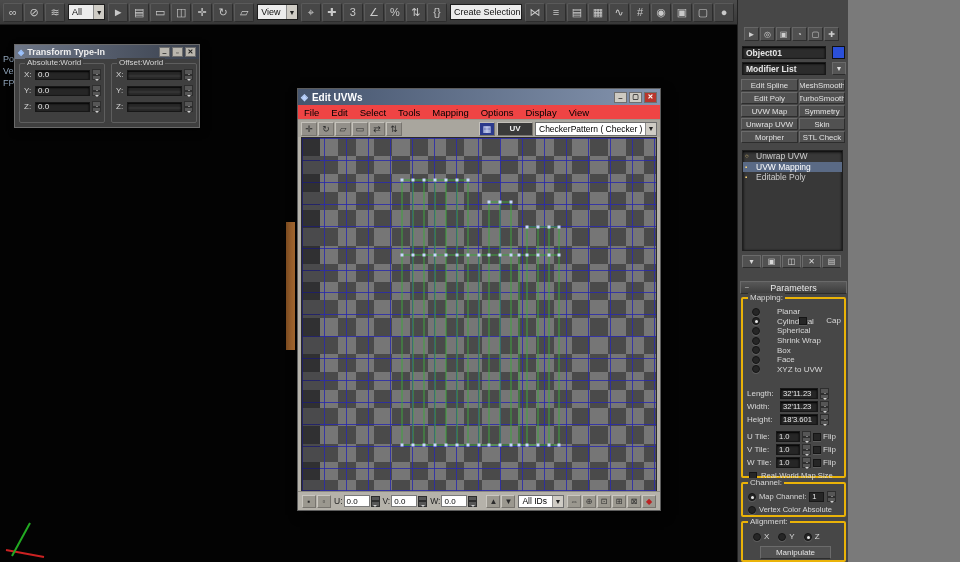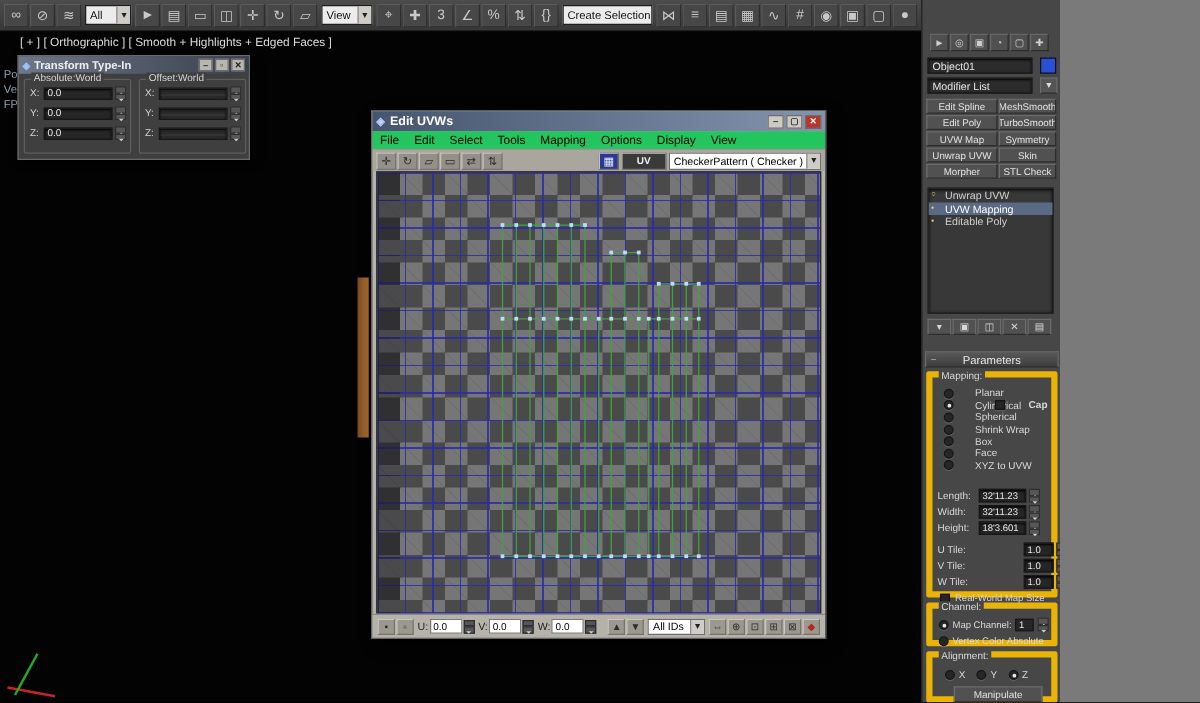--- a/index.html
+++ b/index.html
@@ -40,21 +40,21 @@
 .spin b::after{content:"";position:absolute;left:1.5px;top:2px;border:2px solid transparent;border-bottom-color:#cfcfcf;}
 .spin b.dn::after{border-bottom-color:transparent;border-top-color:#cfcfcf;top:3px;}
 
 
 .uvw{position:absolute;left:297px;top:88px;width:364px;height:423px;background:#b5b2aa;border:1px solid #5c5c5c;box-shadow:3px 4px 10px rgba(0,0,0,.7);z-index:20;}
 .uvw-title{height:16px;background:linear-gradient(90deg,#46556e,#8494ae);display:flex;align-items:center;gap:4px;padding:0 3px;color:#fff;font-size:10px;font-weight:bold;}
 .uvw-title-ico{color:#bcd4ff;font-size:9px;}
 .uvw-tbtns{margin-left:auto;display:flex;gap:2px;}
 .wbtn{width:13px;height:11px;background:#cdcac2;border:1px solid #6e6e6e;color:#222;font-size:7px;display:flex;align-items:center;justify-content:center;}
 .wbtn.close{background:#b8352c;color:#fff;}
-.uvw-menu{height:15px;background:#22c55e;border-bottom:1px solid #9a978f;display:flex;align-items:center;color:#000;font-size:9.5px;}
+.uvw-menu{height:15px;background:#ef4444;border-bottom:1px solid #9a978f;display:flex;align-items:center;color:#000;font-size:9.5px;}
 .menu-item{padding:0 6px;cursor:default;}
 .uvw-toolbar{height:17px;background:#a9a69e;display:flex;align-items:center;gap:2px;padding:0 3px;}
 .uvw-ic{width:16px;height:14px;background:#93908a;border:1px solid #77746e;border-top-color:#c4c1ba;border-left-color:#c4c1ba;color:#2c2c2c;font-size:9px;display:flex;align-items:center;justify-content:center;}
 .uvw-right{margin-left:auto;display:flex;align-items:center;gap:2px;}
 .map-toggle{background:#2b3a8c;color:#dfe6ff;}
 .uv-btn{width:36px;background:#3a3a3a;color:#f0f0f0;font-size:8px;font-weight:bold;}
 .uvw-dd{width:122px;height:14px;background:#fff;border:1px solid #6e6e6e;color:#000;font-size:8.5px;display:flex;align-items:center;padding-left:3px;white-space:nowrap;overflow:hidden;}
 .uvw-canvas{position:absolute;left:3px;top:48px;width:356px;height:355px;border:1px solid #2a2a2a;overflow:hidden;
  background-color:#4a4a4a;
  background-image:
@@ -70,53 +70,53 @@
 .st-ic.red{color:#b22;}
 .coord{display:flex;align-items:center;gap:1px;}
 .coord label{font-size:8.5px;color:#222;}
 .wfield{width:26px;height:12px;background:#fff;border:1px solid #7a7a7a;color:#000;font-size:8px;display:flex;align-items:center;padding:0 2px;}
 .ids-dd{width:78px;height:13px;background:#fff;border:1px solid #6e6e6e;color:#000;font-size:8.5px;display:flex;align-items:center;padding-left:3px;}
 
 
 .cmd{position:absolute;left:737px;top:0;width:111px;height:562px;background:#474747;border-left:1px solid #222;overflow:hidden;color:#d4d4d4;z-index:15;}
 .cp-tabs{position:absolute;left:6px;top:27px;display:flex;gap:1px;}
 .cp-tab{width:15px;height:14px;background:#505050;border:1px solid #666;border-bottom-color:#2e2e2e;border-right-color:#2e2e2e;color:#cfcfcf;font-size:8px;display:flex;align-items:center;justify-content:center;}
-.cp-row{position:absolute;left:4px;display:flex;gap:6px;align-items:flex-start;}
+.cp-row{position:absolute;left:4px;display:flex;gap:6px;align-items:flex-start;font-weight:bold;}
 .nfield{width:84px;height:13px;background:#2c2c2c;border:1px solid #191919;box-shadow:inset 0 1px 2px #000;color:#e6e6e6;font-size:8.5px;display:flex;align-items:center;padding:0 3px;}
 .swatch{width:13px;height:13px;background:#2b50d8;border:1px solid #111;}
 .ddbtn{width:14px;height:13px;background:#555;border:1px solid #6a6a6a;border-bottom-color:#2c2c2c;color:#ddd;font-size:7px;display:flex;align-items:center;justify-content:center;}
 .mod-grid{position:absolute;left:3px;top:79px;width:105px;display:grid;grid-template-columns:57px 46px;gap:1px;}
 .mod-btn{height:12px;background:#515151;border:1px solid #6b6b6b;border-bottom-color:#2d2d2d;border-right-color:#2d2d2d;color:#e2e2e2;font-size:7.8px;display:flex;align-items:center;justify-content:center;white-space:nowrap;overflow:hidden;}
 .stack{position:absolute;left:4px;top:150px;width:101px;height:101px;background:#383838;border:1px solid #1e1e1e;box-shadow:inset 0 1px 3px #000;}
 .stack-row{height:10.5px;display:flex;align-items:center;gap:3px;padding:0 2px;color:#cfcfcf;font-size:8.5px;white-space:nowrap;}
 .stack-row.sel{background:#5a6a85;color:#fff;}
 .stack-ico{font-size:6px;color:#ffd97a;width:8px;}
 .stack-tools{position:absolute;left:4px;top:255px;display:flex;gap:1px;}
 .stk-btn{width:19px;height:13px;background:#515151;border:1px solid #6b6b6b;border-bottom-color:#2d2d2d;color:#d8d8d8;font-size:8px;display:flex;align-items:center;justify-content:center;}
 .rollout{position:absolute;left:2px;top:281px;width:107px;height:13px;background:linear-gradient(#585858,#3e3e3e);border:1px solid #696969;border-bottom-color:#2c2c2c;display:flex;align-items:center;font-size:9px;color:#eaeaea;}
 .rollout .minus{width:12px;text-align:center;font-size:8px;color:#bbb;}
 .rollout .r-title{flex:1;text-align:center;padding-right:12px;}
-.group{position:absolute;border:5px solid #eab308;border-radius:2px;}
+.group{position:absolute;border:2px solid #eab308;border-radius:2px;}
 .group .g-label{position:absolute;top:-6px;left:5px;background:#474747;padding:0 2px;font-size:8px;color:#d8d8d8;}
 .mapping-group{left:3px;top:297px;width:105px;height:181px;}
 .opts{position:absolute;left:9px;top:8px;}
 .opt{height:9.6px;display:flex;align-items:center;gap:17px;}
 .olabel{font-size:8px;color:#d8d8d8;}
 .radio{position:relative;width:8px;height:8px;border-radius:50%;background:#262626;border:1px solid #151515;box-shadow:0 1px 0 rgba(255,255,255,.12);}
 .sel>.radio::after,.radio.on::after{content:"";position:absolute;left:2px;top:2px;width:3px;height:3px;border-radius:50%;background:#e9e9e9;}
 .check{position:relative;width:8px;height:8px;background:#262626;border:1px solid #151515;box-shadow:0 1px 0 rgba(255,255,255,.12);}
-.cap{position:absolute;right:3px;top:17px;display:flex;align-items:center;gap:19px;font-size:8px;color:#d8d8d8;font-weight:bold;}
+.cap{position:absolute;right:3px;top:17px;display:flex;align-items:center;gap:19px;font-size:8px;color:#d8d8d8;}
 .dims{position:absolute;left:4px;top:88px;}
 .dim-row{height:13px;display:flex;align-items:center;gap:2px;}
 .dlabel{width:31px;font-size:8px;color:#d8d8d8;}
 .dfield{width:38px;height:11px;background:#262626;border:1px solid #171717;box-shadow:inset 0 1px 2px #000;color:#e8e8e8;font-size:7.6px;display:flex;align-items:center;padding:0 2px;white-space:nowrap;overflow:hidden;}
 .tiles{position:absolute;left:4px;top:131px;}
 .tile-row{height:13px;display:flex;align-items:center;gap:2px;}
 .tile-row .dlabel{width:27px;}
-.tile-row .dfield{width:24px;margin-left:40px;}
+.tile-row .dfield{width:24px;}
 .flabel{font-size:8px;color:#d8d8d8;}
 .rw-row{position:absolute;left:6px;top:172px;display:flex;align-items:center;gap:4px;font-size:7.6px;color:#d8d8d8;white-space:nowrap;}
 .channel-group{left:3px;top:482px;width:105px;height:35px;}
 .ch-row{position:absolute;left:5px;display:flex;align-items:center;gap:3px;font-size:7.6px;color:#d8d8d8;white-space:nowrap;}
 .chfield{width:15px;height:10px;background:#262626;border:1px solid #171717;color:#e8e8e8;font-size:7.6px;display:flex;align-items:center;padding:0 2px;}
 .align-group{left:3px;top:521px;width:105px;height:41px;}
 .axes{position:absolute;left:10px;top:9px;display:flex;gap:9px;}
 .axis{display:flex;align-items:center;gap:3px;font-size:8px;color:#d8d8d8;}
 .manip{position:absolute;left:17px;top:23px;width:71px;height:13px;background:#515151;border:1px solid #6b6b6b;border-bottom-color:#2d2d2d;color:#e2e2e2;font-size:8px;display:flex;align-items:center;justify-content:center;}
 .filler{position:absolute;left:848px;top:0;width:112px;height:562px;background:#7a7a7a;}
@@ -169,21 +169,20 @@
         <span class="tb-icon">∿</span>
         <span class="tb-icon">#</span>
         <span class="tb-icon">◉</span>
         <span class="tb-icon">▣</span>
         <span class="tb-icon">▢</span>
         <span class="tb-icon">●</span>
       </div>
   </div>
 
   <div class="viewport">
-    <div class="vp-label">[ + ] [ Orthographic ] [ Smooth + Highlights + Edged Faces ]</div>
     <div class="vp-stats">
         <div>Po</div>
         <div>Ver</div>
         <div>FP</div>
       </div>
     <div class="model-sliver"></div>
     <svg class="gizmo" width="44" height="42">
       <line x1="2" y1="30" x2="40" y2="37" stroke="#cc2222" stroke-width="2"></line>
       <line x1="26" y1="3" x2="8" y2="36" stroke="#22aa22" stroke-width="2"></line>
     </svg>

